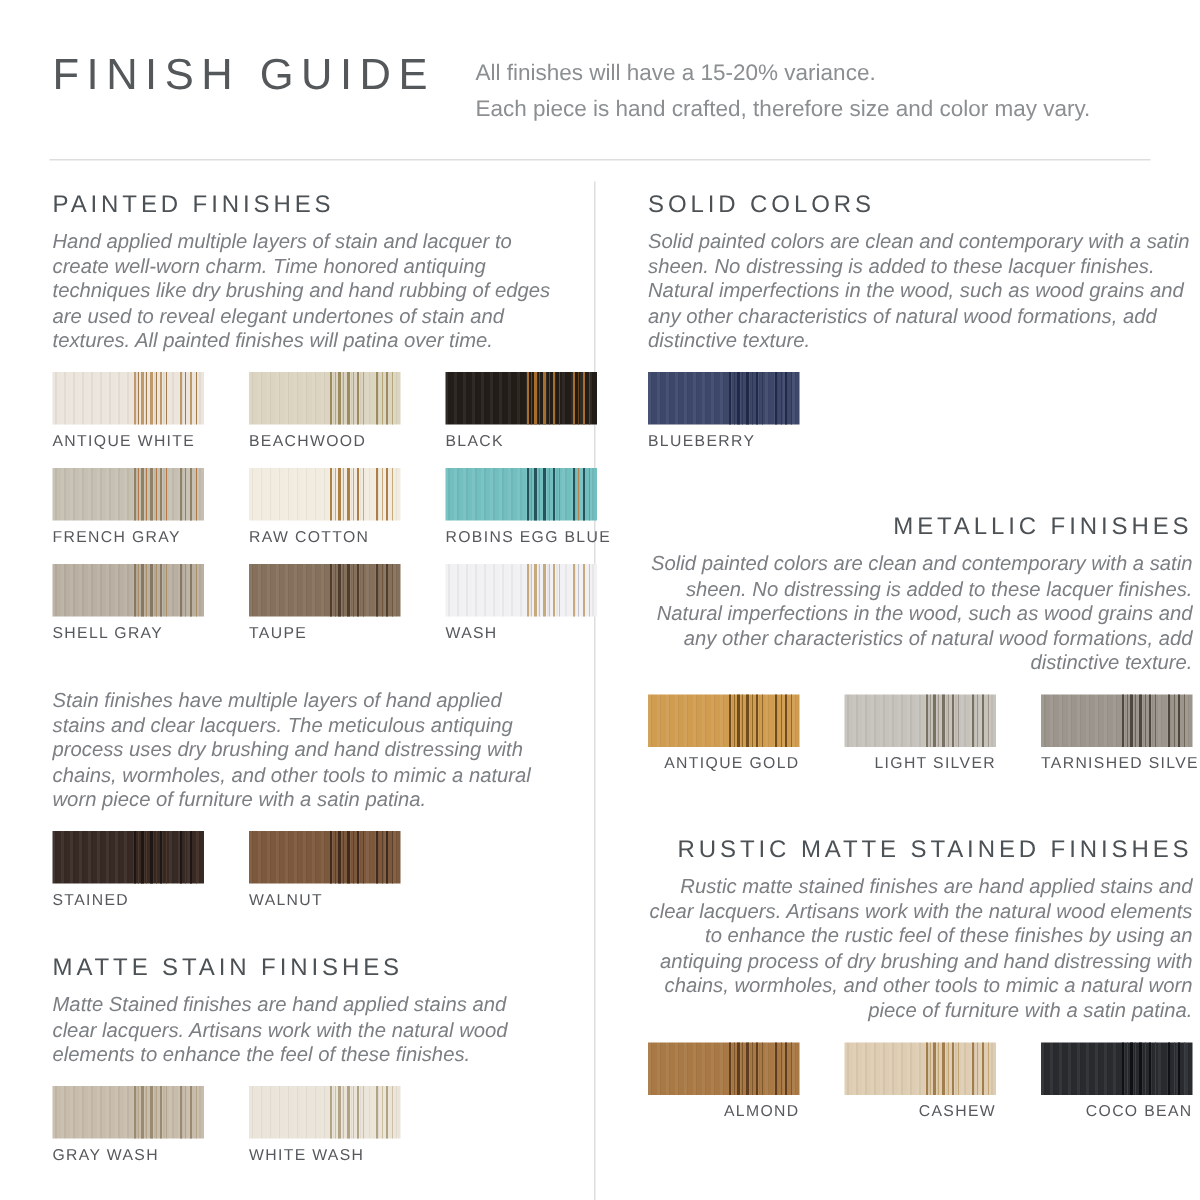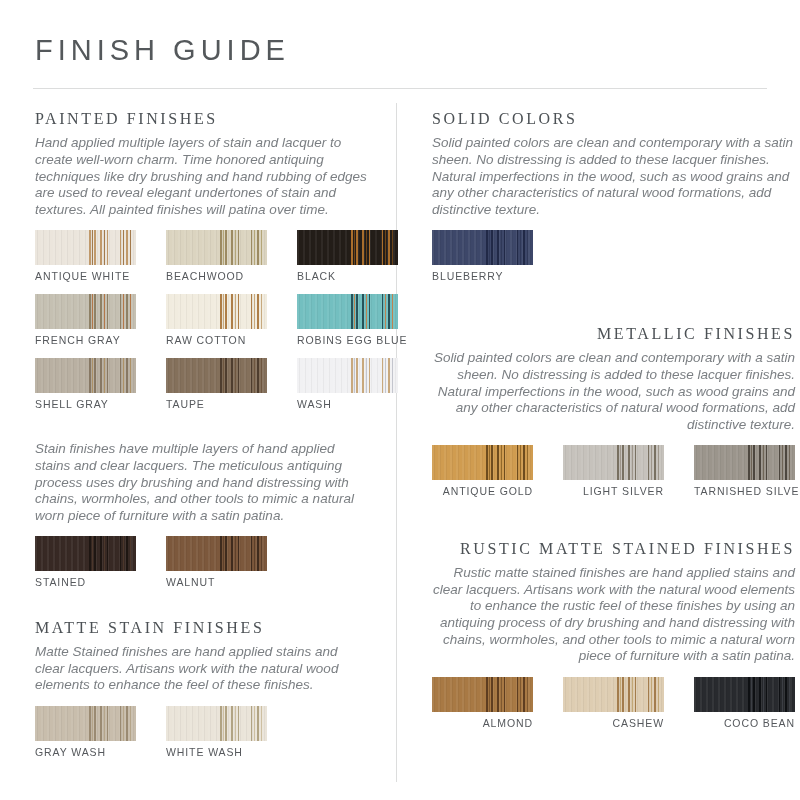--- a/index.html
+++ b/index.html
@@ -23,39 +23,43 @@
     width:364px;box-sizing:border-box;
     padding:7px 28px 24px 2px;
     border-right:1px solid #dcdddd;
   }
   .col-right{flex:1;box-sizing:border-box;padding:7px 0 24px 35px;}
   .section{margin:0;}
   .col-left .section + .section{margin-top:31px;}
   .col-right .section + .section{margin-top:43px;text-align:right;}
   .section-heading{
     margin:0 0 7px 0;font-weight:normal;font-size:16px;
-    letter-spacing:2.6px;color:#4c5155;white-space:nowrap;font-family:Liberation Serif, serif;
+    letter-spacing:2.6px;color:#4c5155;white-space:nowrap;
   }
   .section-desc{
     margin:0 0 12px 0;font-style:italic;font-size:13.5px;
     line-height:16.6px;color:#7b7f83;
   }
   .swatch-grid{display:grid;grid-template-columns:repeat(3,101px);gap:12px 30px;}
   .swatch-chip{height:35px;width:101px;}
   .swatch-label{
     margin-top:5px;font-size:10.5px;letter-spacing:0.9px;
     color:#55585c;white-space:nowrap;font-weight:normal;
   }
 </style>
 </head>
 <body>
 
 <div class="page">
   <header class="header">
     <h1 class="page-title">FINISH GUIDE</h1>
+    <div class="header-note">
+      <div>All finishes will have a 15-20% variance.</div>
+      <div>Each piece is hand crafted, therefore size and color may vary.</div>
+    </div>
   </header>
 
   <div class="h-divider"></div>
 
   <div class="columns">
     <div class="col-left" id="col-left">
   <section class="section">
     <h2 class="section-heading">PAINTED FINISHES</h2>
     <p class="section-desc">Hand applied multiple layers of stain and lacquer to create well-worn charm. Time honored antiquing techniques like dry brushing and hand rubbing of edges are used to reveal elegant undertones of stain and textures. All painted finishes will patina over time.</p>
     <div class="swatch-grid">

